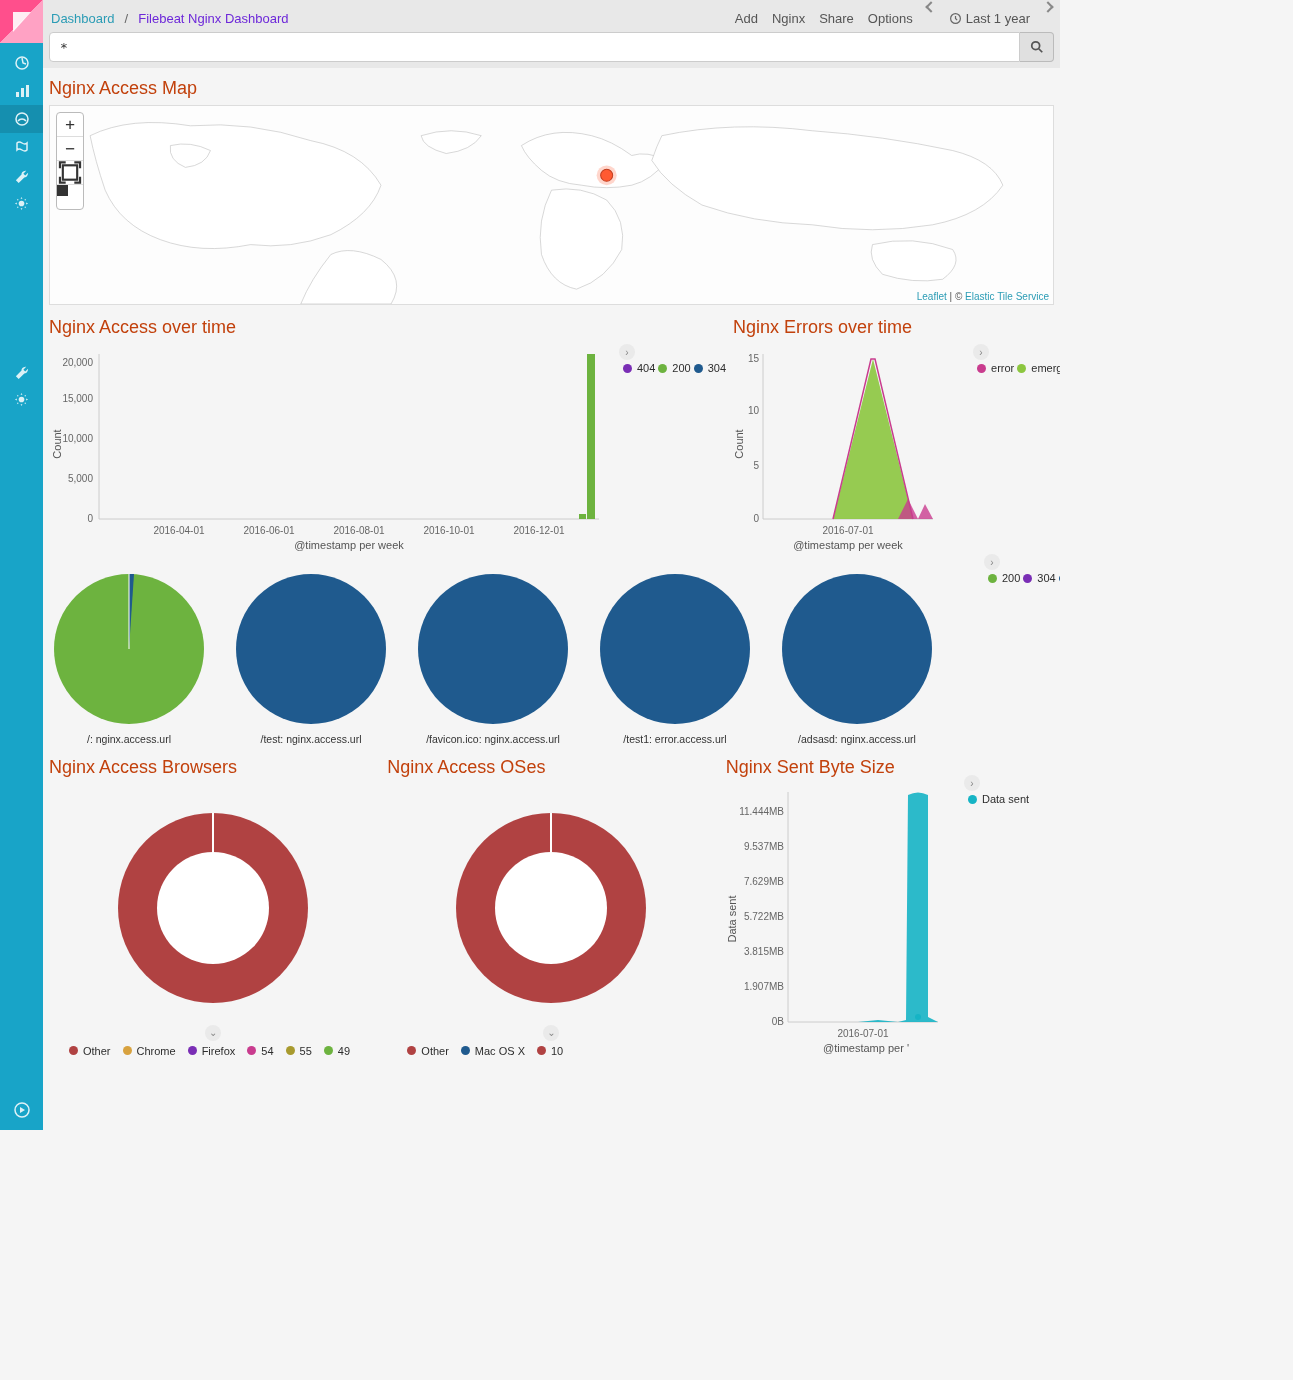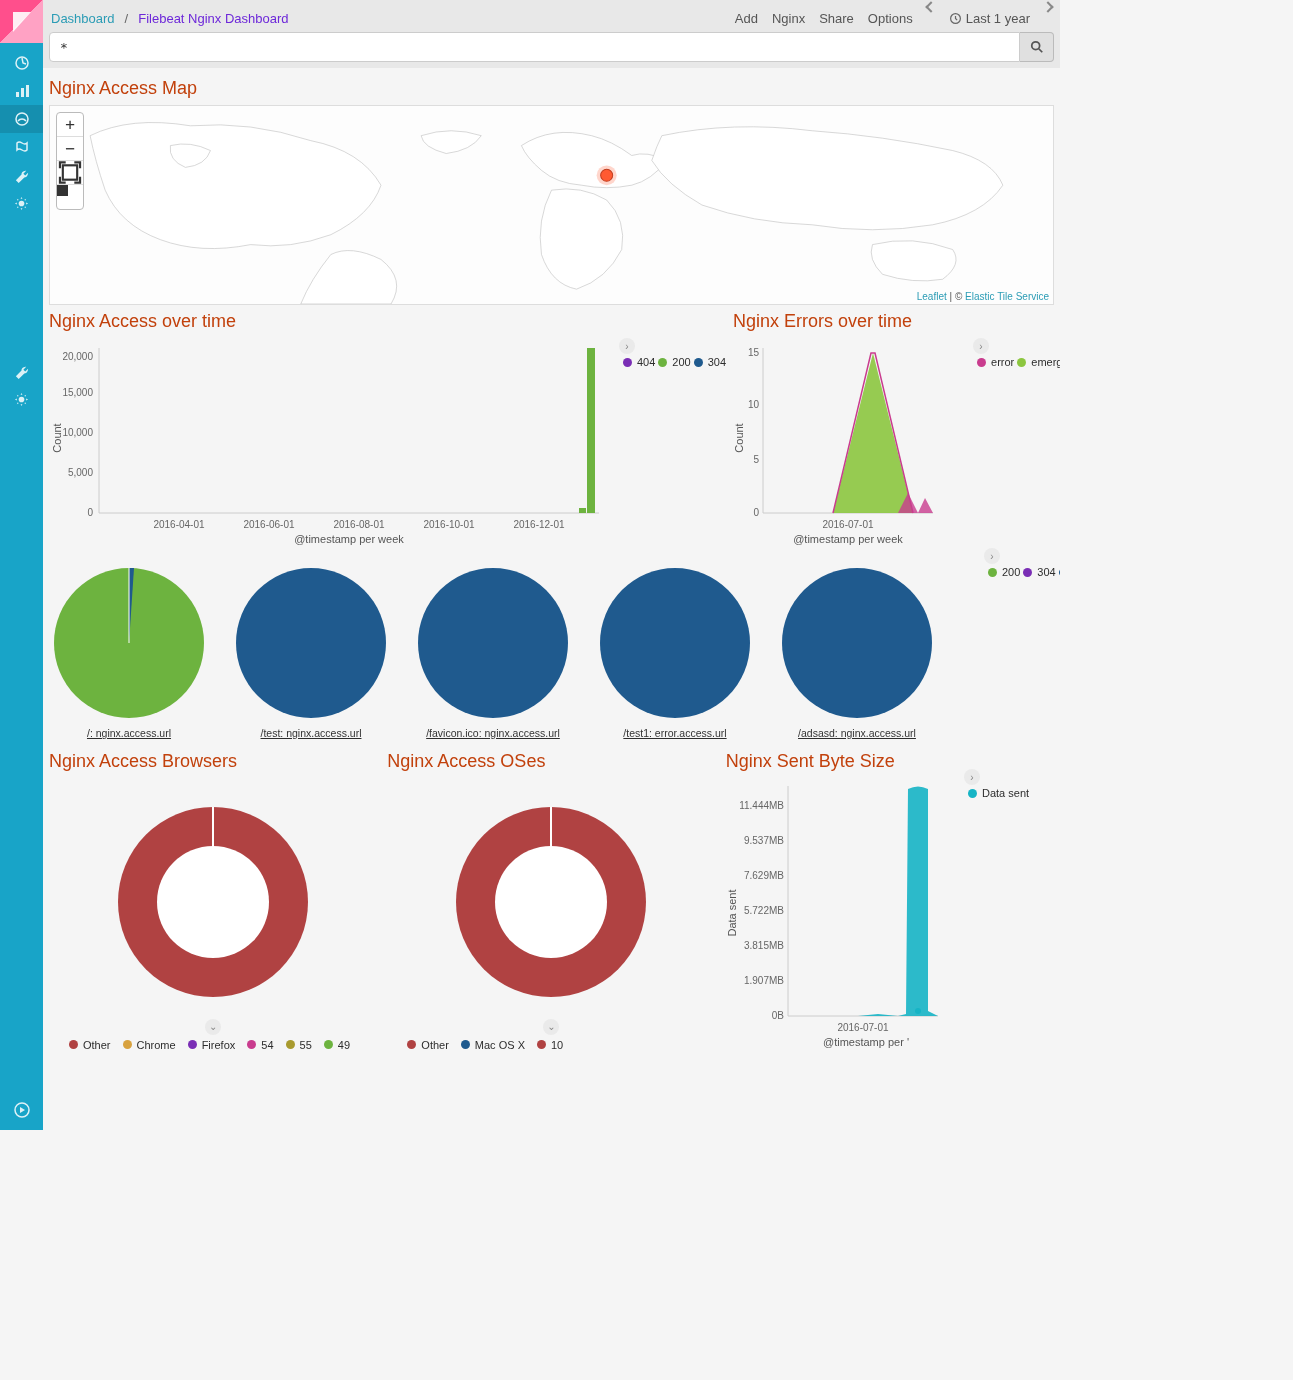--- a/index.html
+++ b/index.html
@@ -72,21 +72,21 @@
   .map-ctrl {
     position:absolute; top:6px; left:6px; background:#fff; border:1px solid #bbb; border-radius:4px;
   }
   .map-ctrl div {
     width:26px;height:24px;display:flex;align-items:center;justify-content:center;
     border-bottom:1px solid #ddd; cursor:pointer; font-family:monospace; font-size:16px;color:#333;
   }
   .map-ctrl div:last-child{border-bottom:none;}
   .map-attr { position:absolute; right:4px; bottom:2px; font-size:10px; color:#555;}
   .map-attr a { color:#2b9cb5; text-decoration:none; cursor:pointer;}
-  .row { display:flex; gap:10px; margin-top:2px; }
+  .row { display:flex; gap:10px; margin-top:8px; }
   .axis-label { font-size:11px; fill:#555; text-anchor:middle; }
   .tick { font-size:10px; fill:#666; }
   .legend { font-size:11px; display:flex; flex-direction:row; gap:3px; padding:2px 0 0 4px;}
   .legend-row { display:flex; align-items:center; gap:5px; }
   .dot { width:9px;height:9px;border-radius:50%; display:inline-block;}
   .legend-exp {
     width:16px;height:16px;border-radius:50%;background:#eaeaea;
     display:flex;align-items:center;justify-content:center;font-size:10px;color:#888;cursor:pointer;
   }
   .pie-label { font-size:10.5px; text-align:center; color:#333; margin-top:6px;}
@@ -312,21 +312,21 @@
                     <span class="dot" style="background:#8cc63f"></span>
                     <span>emerg</span>
                   </div>
               </div>
             </div>
           </div>
         </div>
       </div>
 
       <div style="display:flex;">
-        <div class="pies" style="flex:1;text-decoration:underline;">
+        <div class="pies" style="flex:1;">
           <div class="pie-cell">
             <svg width="155" height="155">
                 <circle cx="77" cy="77" r="75" fill="#6db33f"></circle>
                 <path d="M77 77 L77 2 A75 75 0 0 1 82 2 Z" fill="#1f5a8e"></path>
                 <line x1="77" y1="77" x2="77" y2="2" stroke="#fff" stroke-width="1"></line>
               </svg>
             <div class="pie-label">/: nginx.access.url</div>
           </div>
           <div class="pie-cell">
             <svg width="155" height="155">

